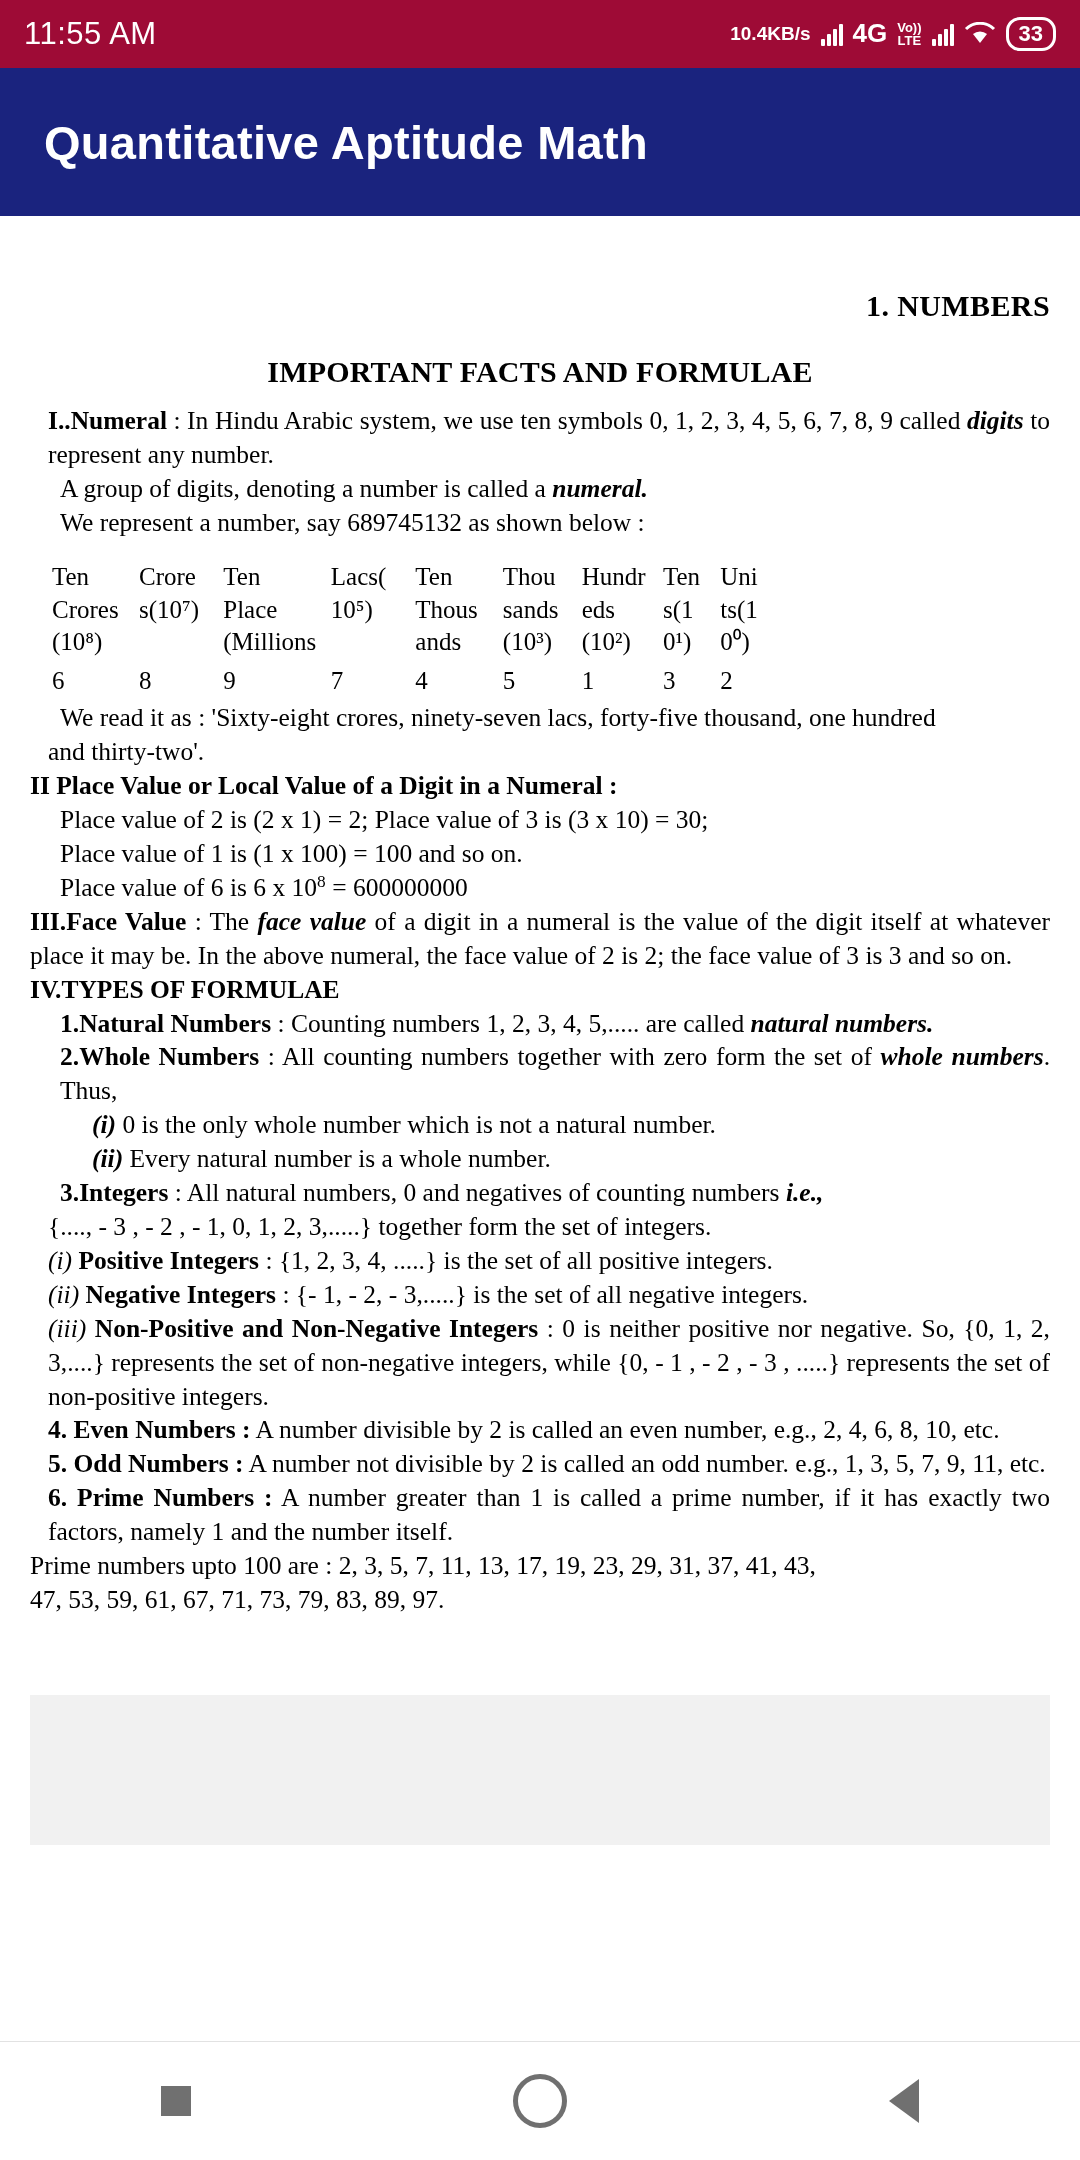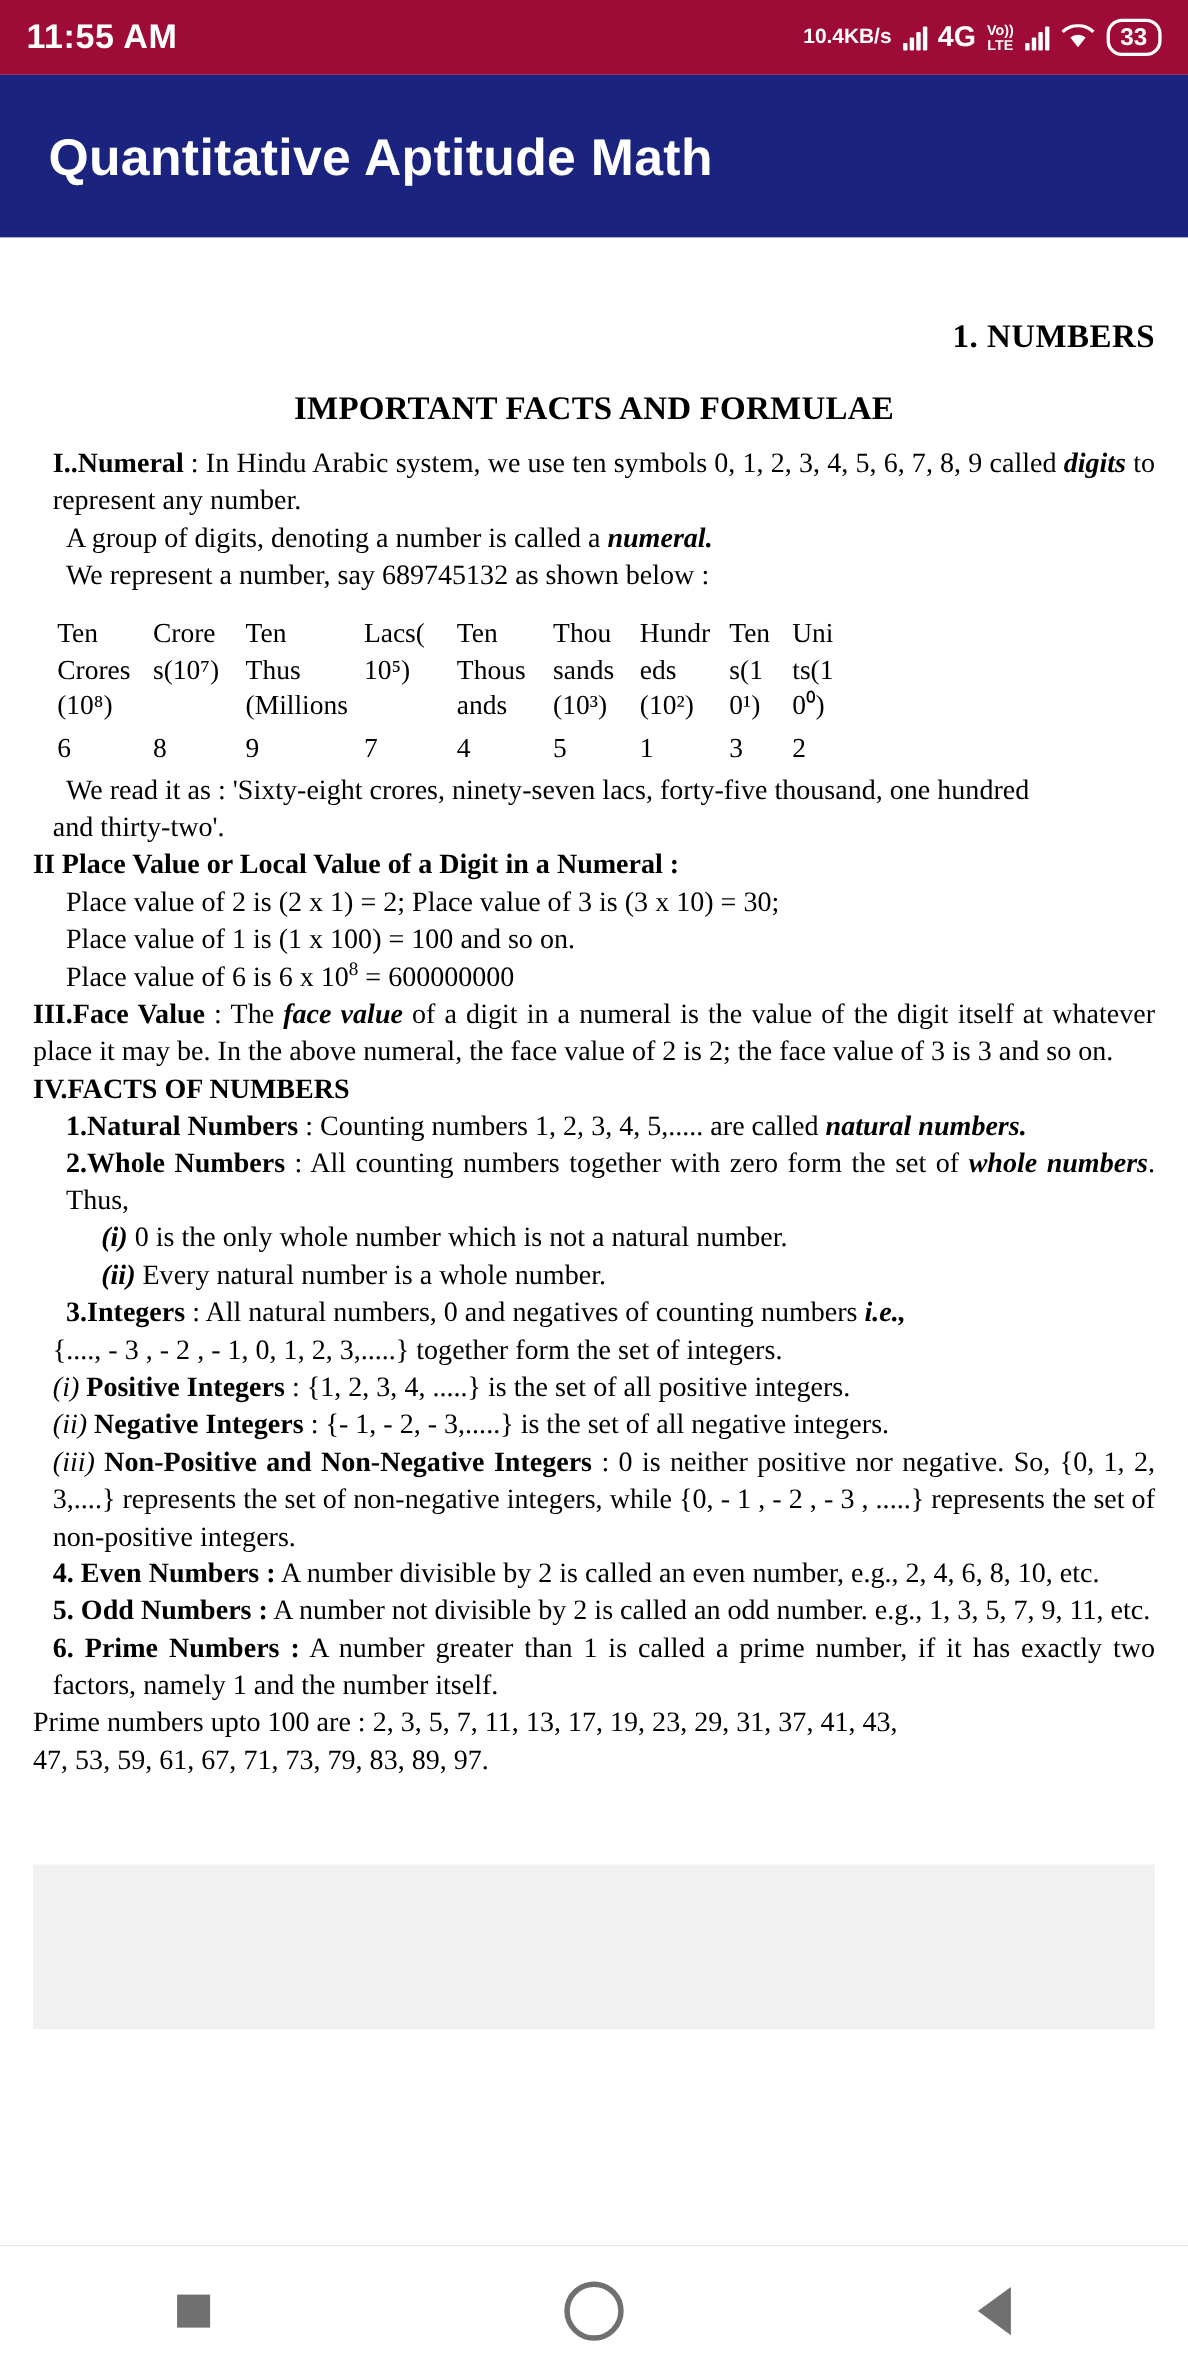--- a/index.html
+++ b/index.html
@@ -29,21 +29,21 @@
     color: #ffffff;
     display: flex;
     align-items: center;
     justify-content: space-between;
     padding: 0 24px;
     font-family: "Liberation Sans", sans-serif;
     flex: 0 0 auto;
   }
   .status-clock {
     font-size: 31px;
-    font-weight: bold;
+    font-weight: normal;
     letter-spacing: 0.5px;
   }
   .status-right {
     display: flex;
     align-items: center;
     gap: 10px;
   }
   .net-speed {
     font-size: 19px;
     font-weight: bold;
@@ -280,21 +280,21 @@
             <td class="col3">Lacs(</td>
             <td class="col4">Ten</td>
             <td class="col5">Thou</td>
             <td class="col6">Hundr</td>
             <td class="col7">Ten</td>
             <td class="col8">Uni</td>
           </tr>
           <tr>
             <td>Crores</td>
             <td>s(10⁷)</td>
-            <td>Thus</td>
+            <td>Place</td>
             <td>10⁵)</td>
             <td>Thous</td>
             <td>sands</td>
             <td>eds</td>
             <td>s(1</td>
             <td>ts(1</td>
           </tr>
           <tr>
             <td>(10⁸)</td>
             <td></td>
@@ -328,21 +328,21 @@
       <p class="indent2">Place value of 2 is (2 x 1) = 2; Place value of 3 is (3 x 10) = 30;</p>
       <p class="indent2">Place value of 1 is (1 x 100) = 100 and so on.</p>
       <p class="indent2">
         <span>Place value of 6 is 6 x 10</span><sup>8</sup><span> = 600000000</span>
       </p>
 
       <p>
         <b>III.Face Value</b><span> : The </span><b><i>face value</i></b><span> of a digit in a numeral is the value of the   digit itself at whatever place it may be. In the above numeral, the face value of 2 is 2; the face value of 3 is 3 and so on.</span>
       </p>
 
-      <p><b>IV.FACTS OF NUMBERS</b></p>
+      <p><b>IV.TYPES OF FORMULAE</b></p>
 
       <p class="indent2">
         <b>1.</b><b>Natural Numbers</b><span> : Counting numbers 1, 2, 3, 4, 5,..... are called </span><b><i>natural numbers.</i></b>
       </p>
 
       <p class="indent2">
         <b>2.</b><b>Whole Numbers</b><span> : All counting numbers together with zero form the set of </span><b><i>whole numbers</i></b><span>. Thus,</span>
       </p>
       <p class="indent3">
         <b><i>(i)</i></b><span> 0 is the only whole number which is not a natural number.</span>

